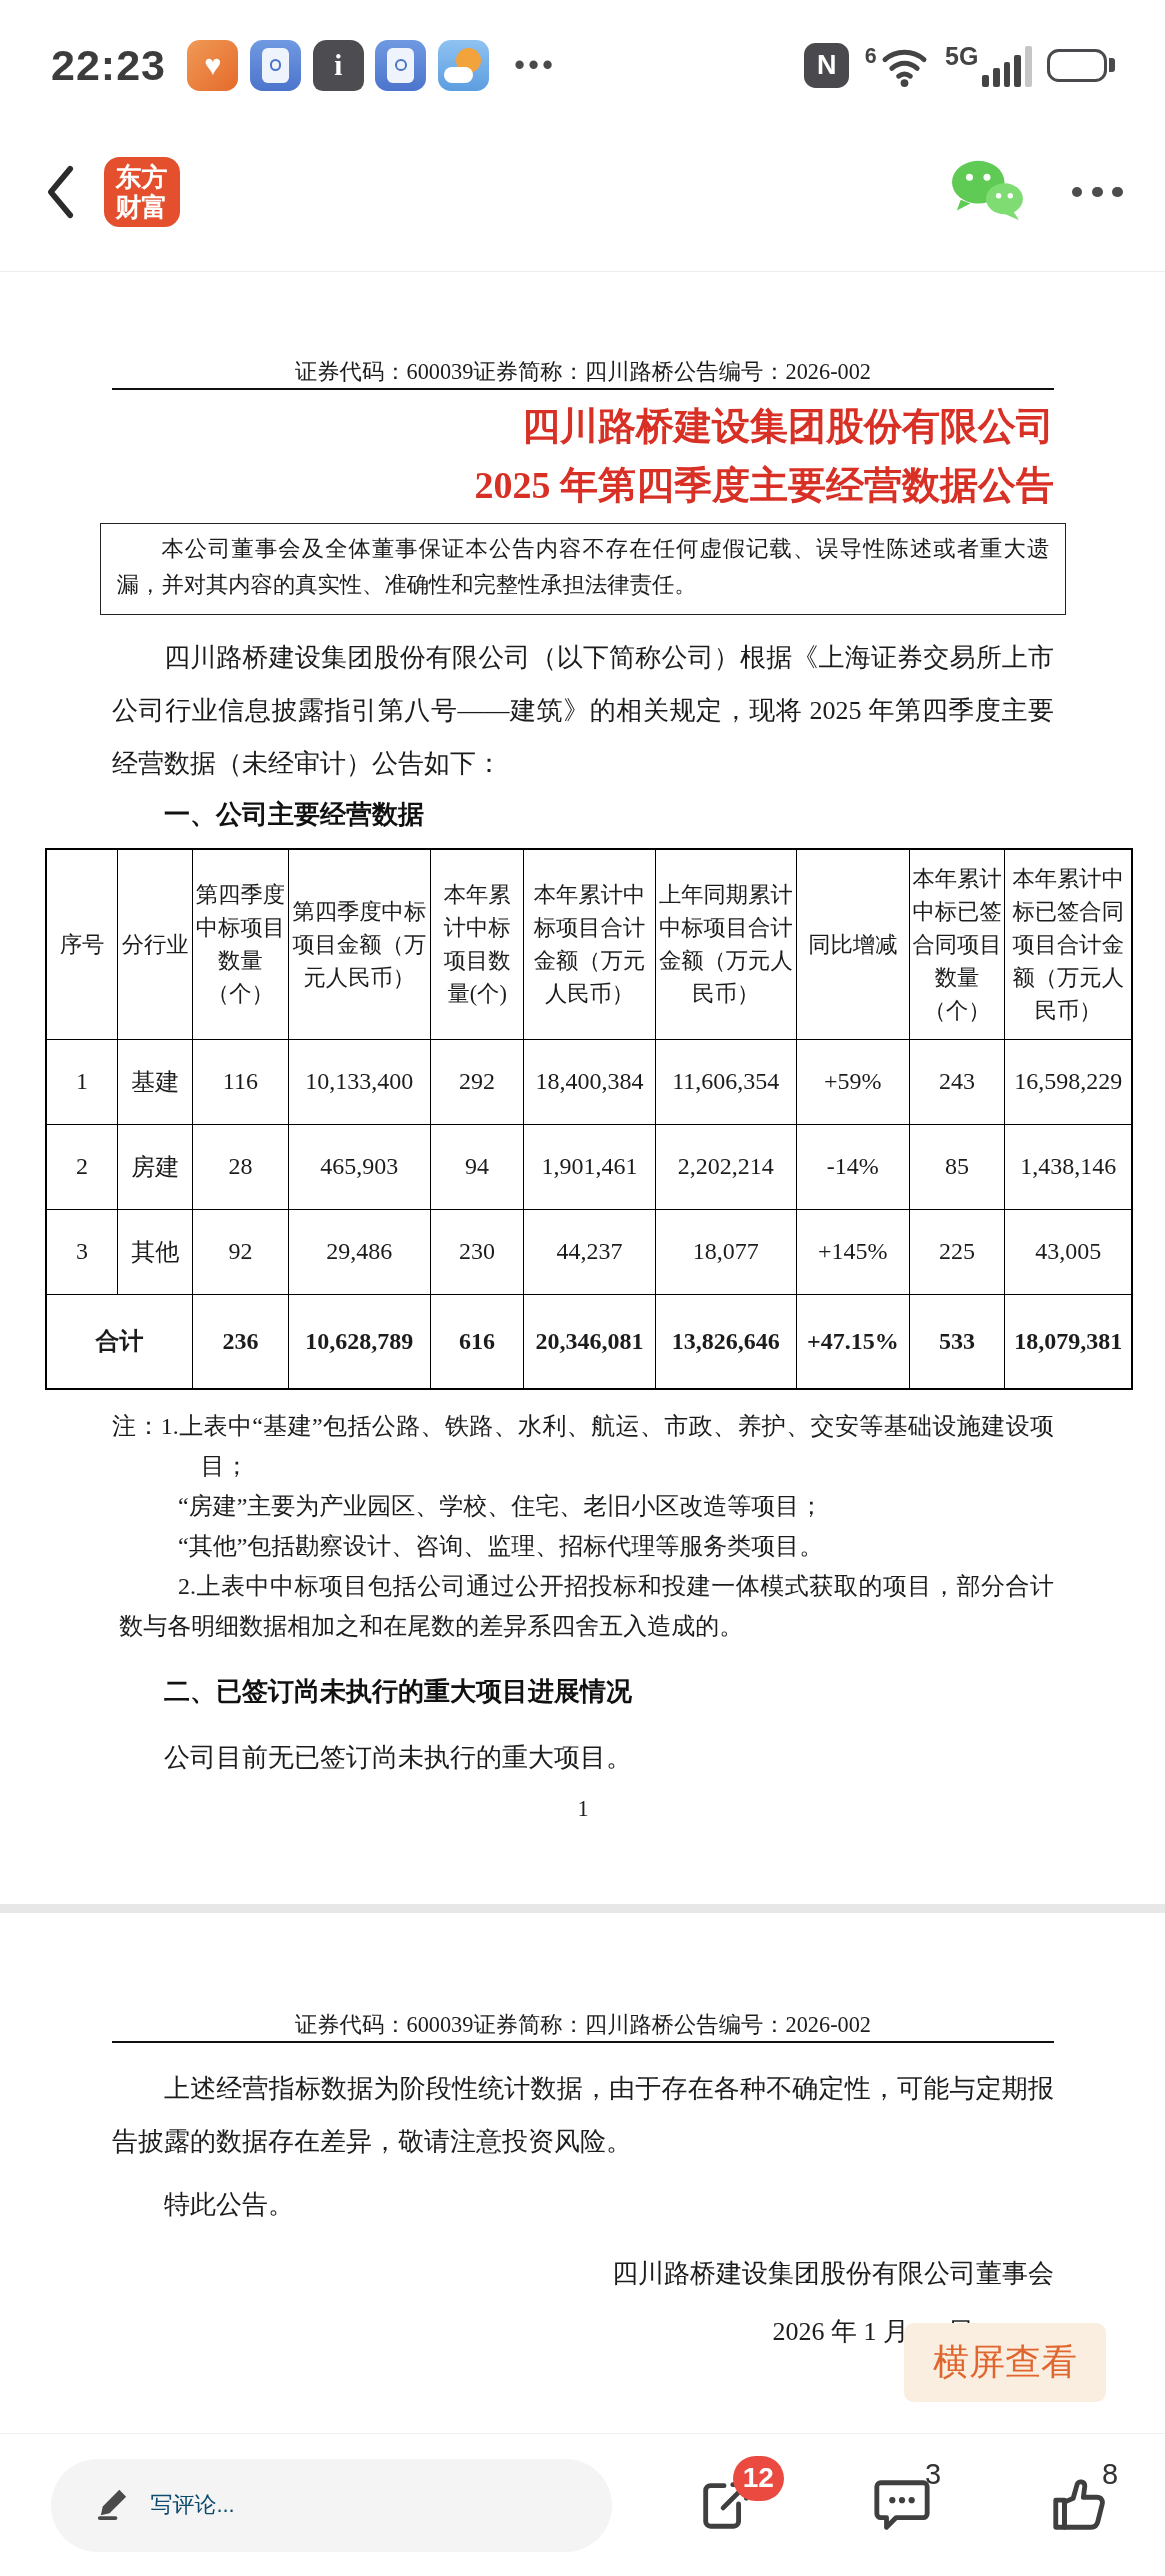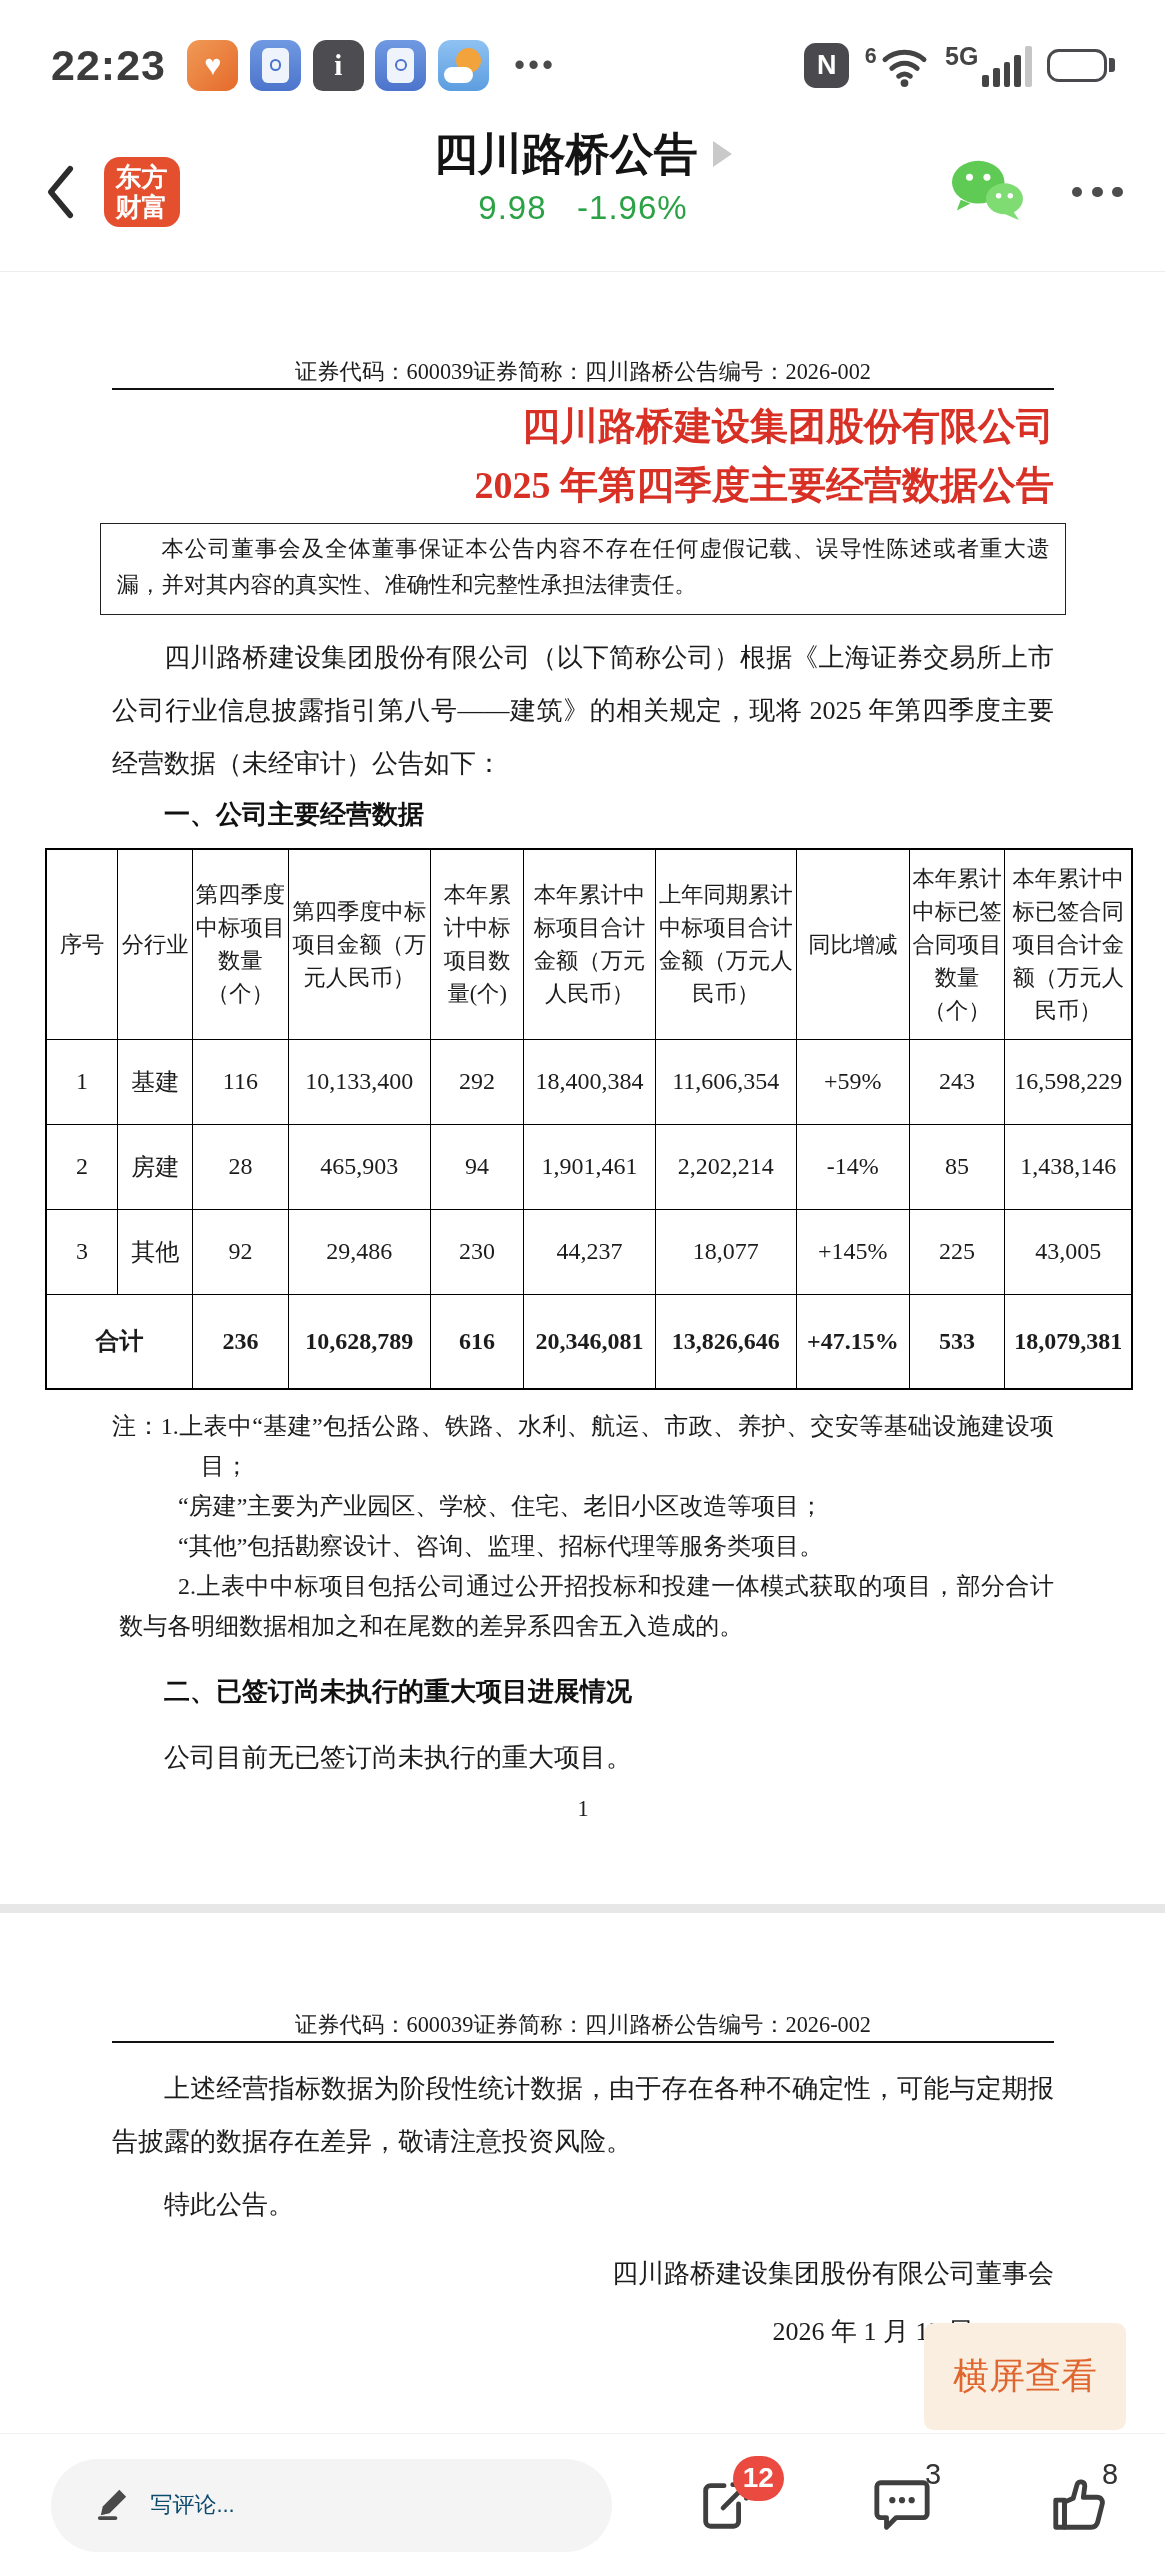--- a/index.html
+++ b/index.html
@@ -73,21 +73,21 @@
   .note-sub { margin-left:2.75em; }
   .note-line4 { padding-left:0.3em; text-indent:2.45em; }
   .page-num { position:absolute; bottom:82px; left:0; width:100%; text-align:center; font-size:22.3px; color:#222; }
   .page-divider { height:8.7px; background:#e7e7e7; }
   .sign-line { margin-top:23px; text-align:right; font-size:26px; line-height:43px; }
   .date-line { margin-top:15.5px; text-align:right; font-size:26px; line-height:43px; padding-right:80px; }
   .p2-para { margin-top:19.4px; font-size:26px; line-height:53px; text-align:justify; text-indent:2em; }
   .p2-notice { margin-top:11.7px; font-size:26px; line-height:49px; text-indent:2em; }
 
   
-  .landscape-btn { position:absolute; top:2323px; right:40px; background:#FAEEE0; color:#E0662F; font-size:36px; padding:29px 29px; border-radius:9.7px; font-family:"Liberation Sans",sans-serif; }
+  .landscape-btn { position:absolute; top:2323px; right:60px; background:#FAEEE0; color:#E0662F; font-size:36px; padding:15px 29px; border-radius:9.7px; font-family:"Liberation Sans",sans-serif; }
 
   
   .bottom-bar { position:absolute; left:0; bottom:0; width:1166px; height:143px; background:#fff; border-top:1.9px solid #f0f0f0; display:flex; align-items:center; padding:0 51px; }
   .comment-input { width:561px; height:93px; background:#f4f4f4; border-radius:47px; display:flex; align-items:center; padding-left:43px; gap:19.4px; }
   .comment-placeholder { color:#0c4a6e; font-size:22px; }
   .bb-action { position:relative; display:flex; align-items:flex-start; }
   .bb-share { margin-left:84px; }
   .bb-comment { margin-left:115px; }
   .bb-like { margin-left:115px; }
   .badge { position:absolute; top:-19.4px; left:37px; min-width:47px; height:45px; background:#EA4A3F; color:#fff; font-size:28px; font-weight:bold; border-radius:23px; display:flex; align-items:center; justify-content:center; padding:0 9.7px; }
@@ -150,30 +150,20 @@
   <div class="app-header">
     <span class="back-btn">
       <svg width="33" height="58" viewBox="0 0 34 60">
           <polyline points="28,6 8,30 28,54" fill="none" stroke="#2c2c2c" stroke-width="6" stroke-linecap="round" stroke-linejoin="round"></polyline>
         </svg>
     </span>
     <span class="logo">
       <span>东方</span>
       <span>财富</span>
     </span>
-    <div class="head-center">
-      <div class="head-title-row">
-        <span class="head-title">四川路桥公告</span>
-        <span class="tri-right"></span>
-      </div>
-      <div class="head-price">
-        <span>9.98</span>&nbsp;&nbsp;
-        <span>-1.96%</span>
-      </div>
-    </div>
     <div class="head-right">
       <span>
         <svg width="82" height="68" viewBox="0 0 84 70">
           <ellipse cx="34" cy="27" rx="27" ry="22" fill="#5FCB54"></ellipse>
           <path d="M16 45 L12 56 L26 49 Z" fill="#5FCB54"></path>
           <circle cx="25" cy="22" r="3.6" fill="#fff"></circle>
           <circle cx="43" cy="22" r="3.6" fill="#fff"></circle>
           <ellipse cx="61" cy="44" rx="19" ry="16" fill="#7EDC72"></ellipse>
           <path d="M70 57 L76 66 L62 60 Z" fill="#7EDC72"></path>
           <circle cx="55" cy="41" r="2.8" fill="#fff"></circle>

